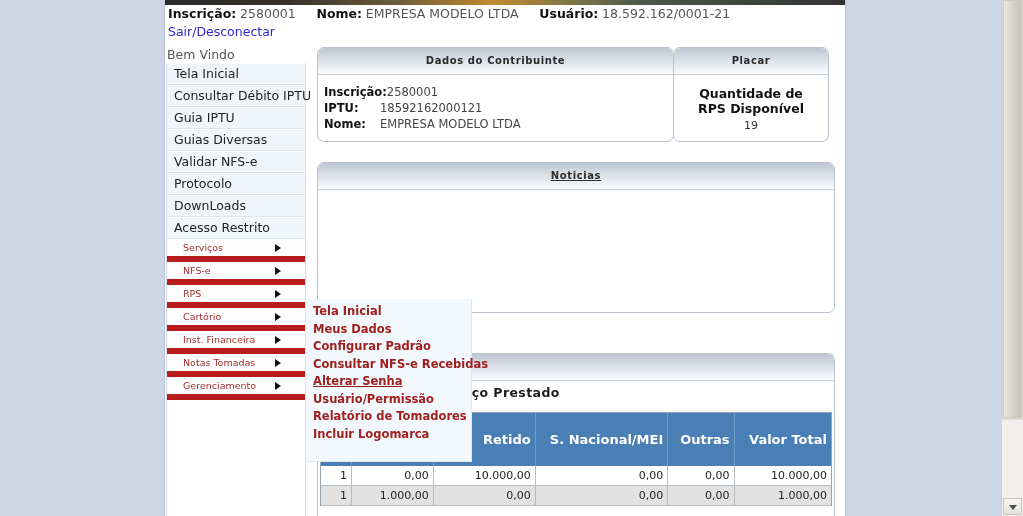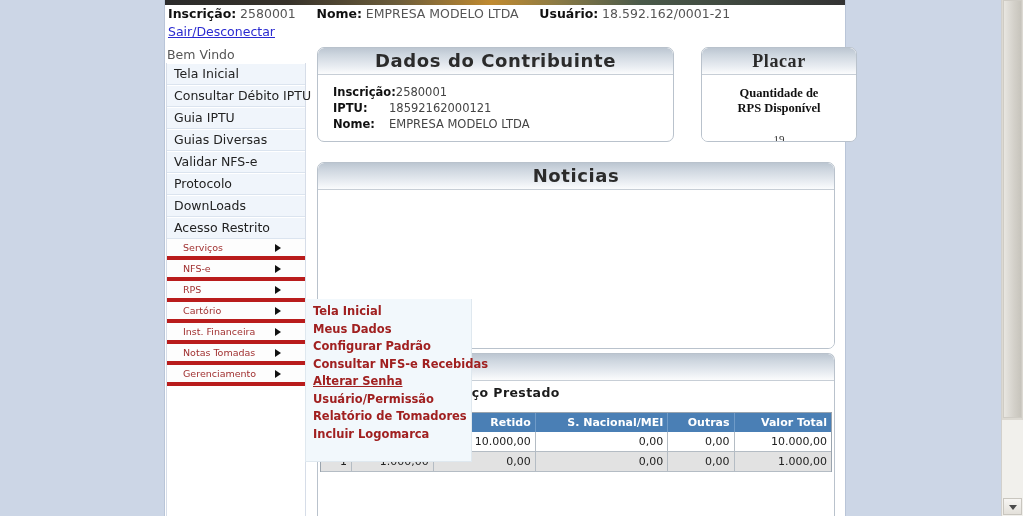--- a/index.html
+++ b/index.html
@@ -74,21 +74,20 @@
   .userbar .val {
     color: #555;
     font-size: 12.5px;
   }
   .userbar .sp { display:inline-block; width: 13px; }
   .logout-link {
     display: block;
     margin-top: 3px;
     color: #2a2ad0;
     font-size: 12.5px;
-    text-decoration: underline;
     cursor: pointer;
   }
 
   
   .welcome {
     position: absolute;
     left: 167px; top: 47px;
     font-size: 12.5px;
     color: #555;
   }
@@ -115,21 +114,21 @@
     white-space: nowrap;
   }
   .nav-sub {
     display: flex;
     align-items: center;
     justify-content: space-between;
     padding: 2px 8px 2px 16px;
     font-size: 9.5px;
     color: #a03030;
     background: #fdfdfd;
-    border-bottom: 4px solid #b91c1c;
+    border-bottom: 6px solid #b91c1c;
     cursor: pointer;
     line-height: 13px;
     white-space: nowrap;
   }
   .nav-sub .arrow {
     width: 0; height: 0;
     border-left: 6px solid #111;
     border-top: 4px solid transparent;
     border-bottom: 4px solid transparent;
     margin-right: 16px;
@@ -146,48 +145,48 @@
     border-radius: 7px;
     background: #ffffff;
     box-sizing: border-box;
     overflow: hidden;
   }
   .panel-head {
     height: 26px;
     line-height: 26px;
     text-align: center;
     font-weight: bold;
-    font-size: 18px;
+    font-size: 10px;
     color: #2b2b2b;
     letter-spacing: 0.6px;
     background: linear-gradient(180deg, #bcc6d1 0%, #cfd7e0 28%, #e9edf2 72%, #fbfcfd 100%);
     border-bottom: 1px solid #c7ced6;
     border-top-left-radius: 6px;
     border-top-right-radius: 6px;
   }
   .panel-body { background: #ffffff; }
 
   #panel-contribuinte { left: 317px; top: 47px; width: 357px; height: 95px; }
-  #panel-placar       { left: 701px; top: 47px; width: 156px; height: 95px; font-family: Liberation Serif, serif; }
-  #panel-noticias     { left: 317px; top: 162px; width: 518px; height: 187px; }
+  #panel-placar       { left: 673px; top: 47px; width: 156px; height: 95px; }
+  #panel-noticias     { left: 317px; top: 162px; width: 518px; height: 151px; text-decoration: underline; }
   #panel-dam          { left: 317px; top: 353px; width: 518px; height: 163px;
                         border-bottom:none; border-bottom-left-radius:0; border-bottom-right-radius:0; }
 
   .contrib-rows { padding: 9px 0 0 6px; }
-  .contrib-row { font-size: 11.5px; line-height: 16px; white-space: nowrap; margin-left: 9px; }
+  .contrib-row { font-size: 11.5px; line-height: 16px; white-space: nowrap; }
   .contrib-row .k { font-weight: bold; color: #111; display: inline-block; }
   .contrib-row .v { color: #444; }
   .ck1 { width: 56px; }
   .ck2 { width: 56px; }
 
   .placar-body { text-align: center; padding-top: 11px; }
   .placar-title {
     font-weight: bold; color: #111; font-size: 12.5px; line-height: 15px;
   }
-  .placar-value { color: #333; font-size: 11px; margin-top: 17px; }
+  .placar-value { color: #333; font-size: 11px; margin-top: 3px; }
 
   .noticias-body { height: 159px; }
 
   .dam-title {
     padding: 4px 0 6px 31px;
     font-size: 12.5px;
     font-weight: bold;
     color: #1c1c1c;
     letter-spacing: 0.4px;
     background: #ffffff;
@@ -203,23 +202,23 @@
   table.dam {
     border-collapse: collapse;
     width: 100%;
     font-size: 10.5px;
     table-layout: fixed;
   }
   table.dam th {
     background: #4a7fb5;
     color: #ffffff;
     font-weight: bold;
-    font-size: 11px;
+    font-size: 13px;
     text-align: right;
-    padding: 3px 4px;
+    padding: 19px 4px;
     border-right: 1px solid #6f9bc8;
     white-space: nowrap;
   }
   table.dam th:last-child { border-right: none; text-align: right; }
   table.dam td {
     text-align: right;
     padding: 3px 4px;
     border-right: 1px solid #b4bcc4;
     border-bottom: 1px solid #b4bcc4;
     color: #222;

